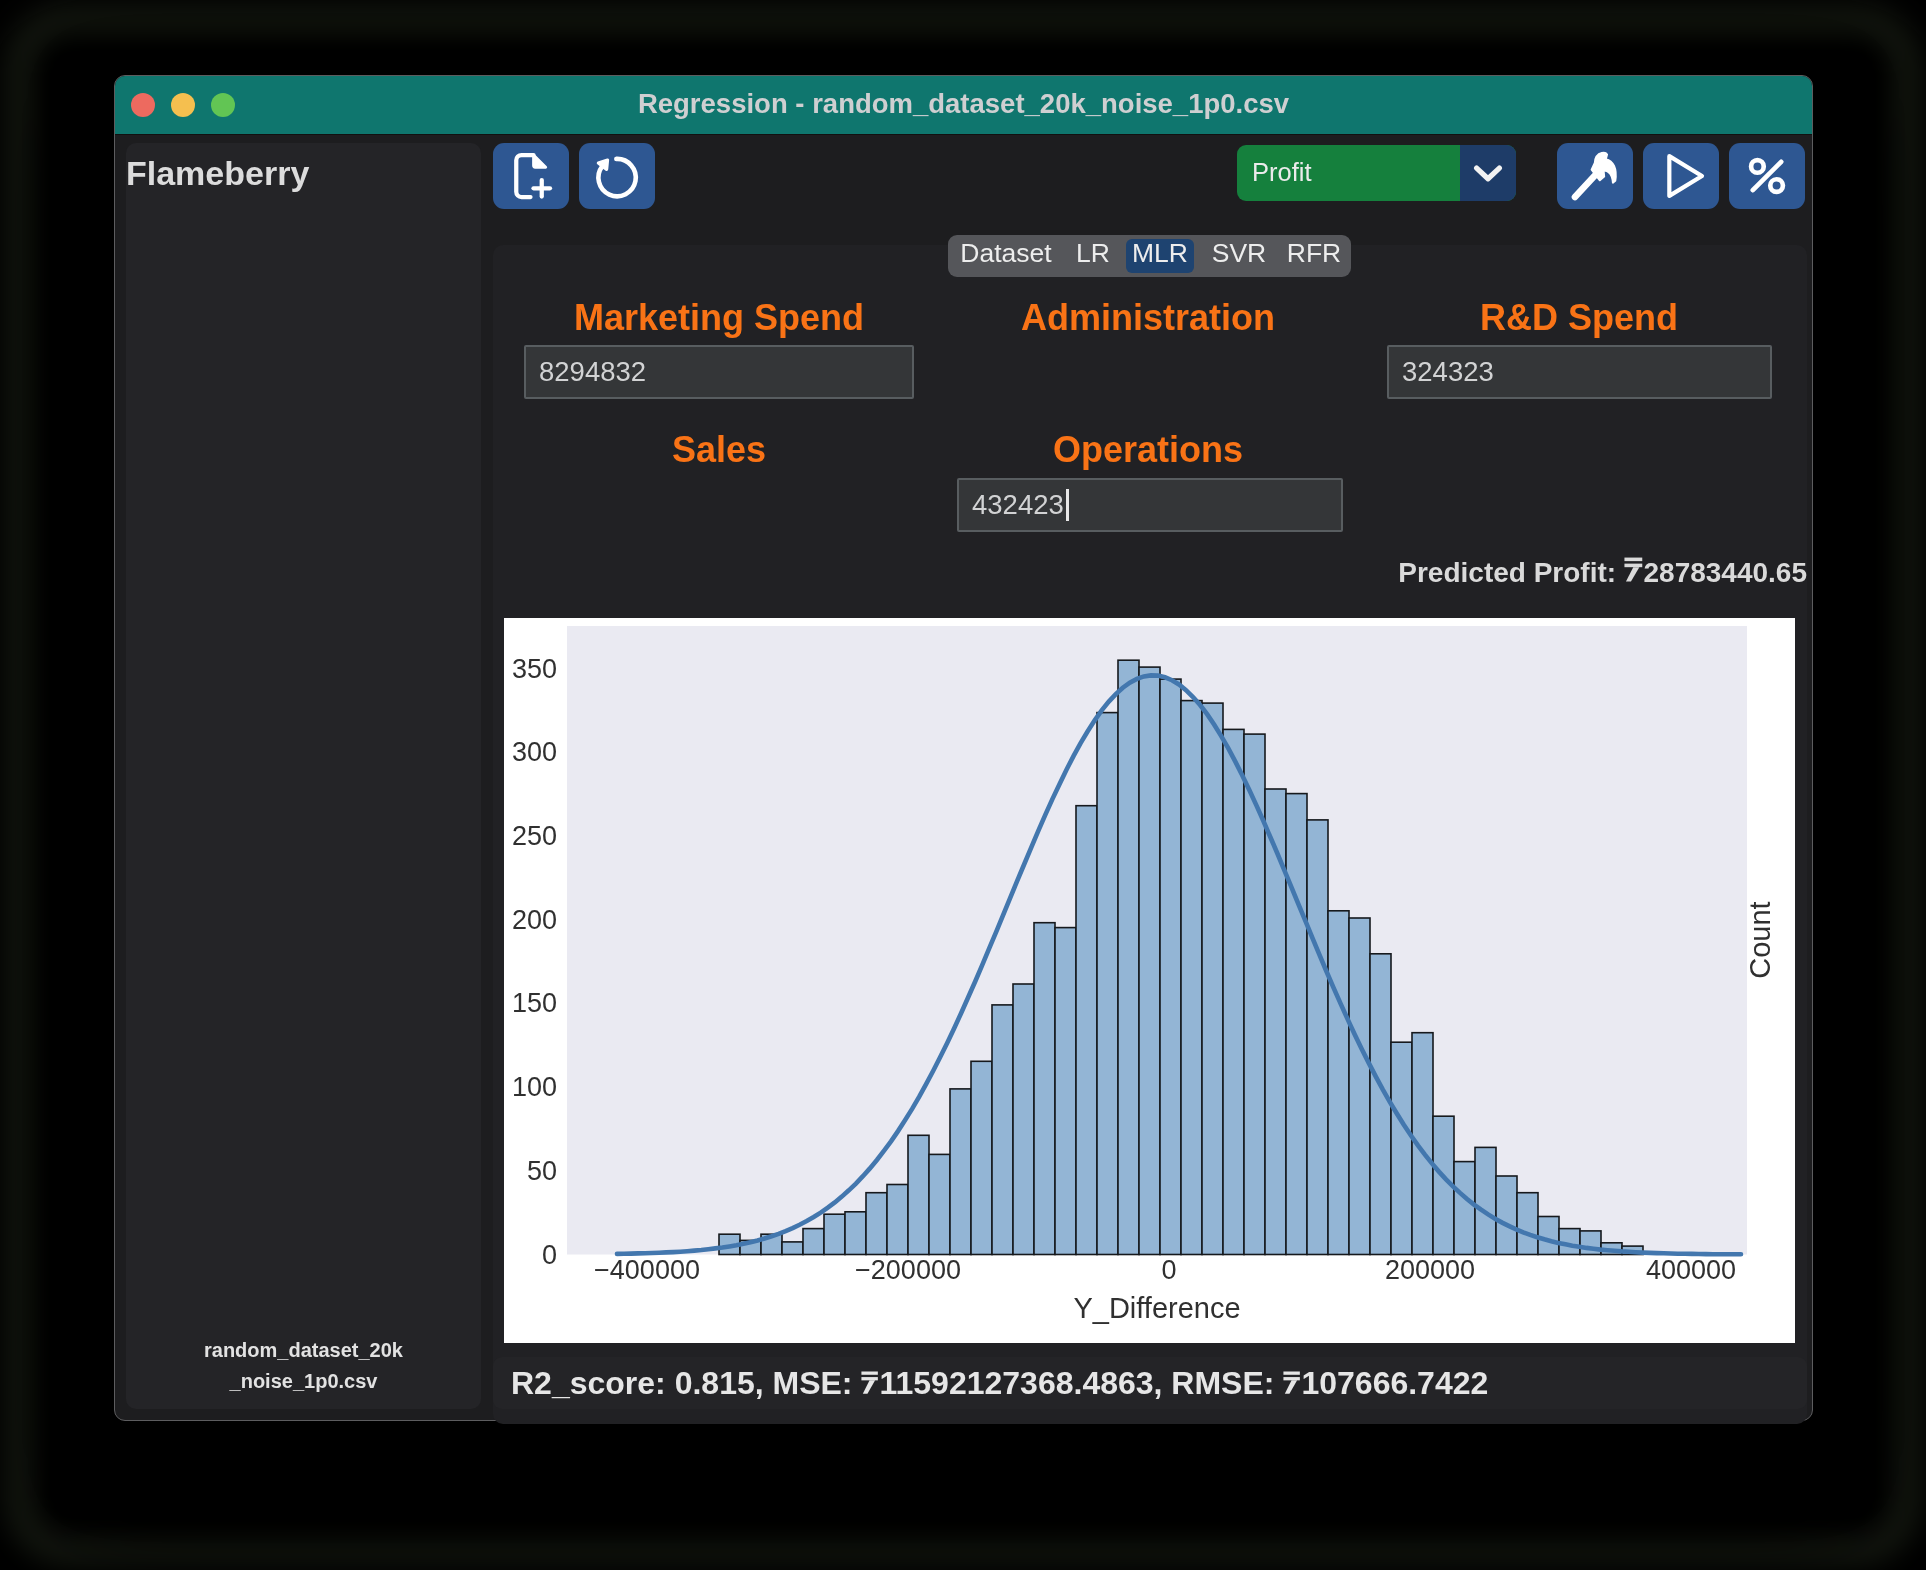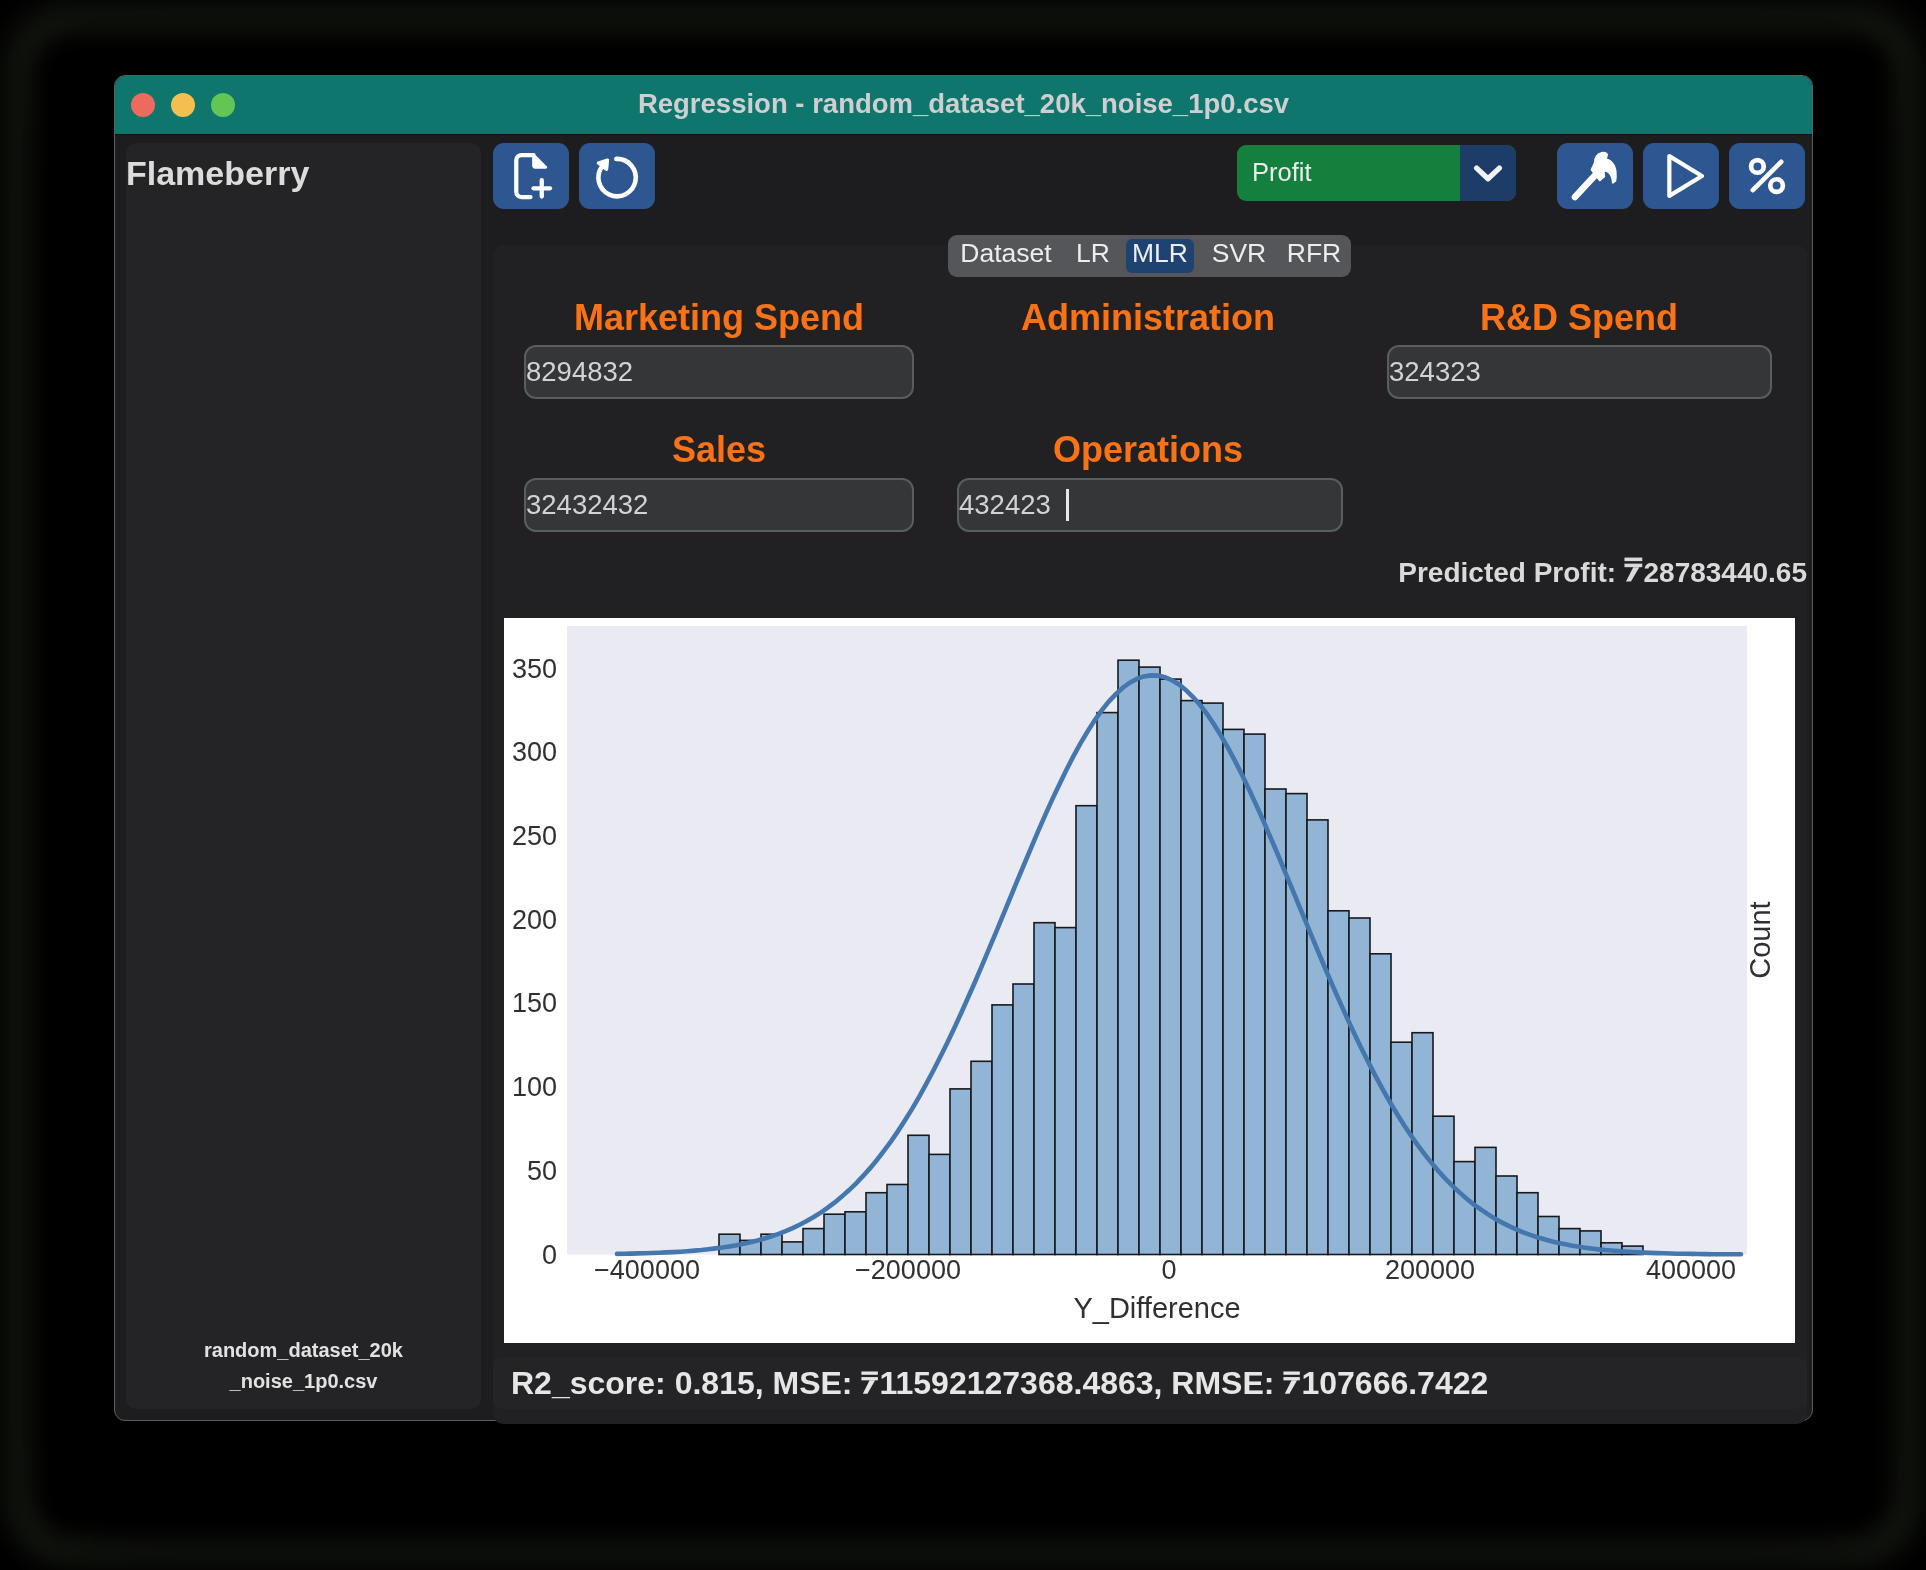--- a/index.html
+++ b/index.html
@@ -13,21 +13,21 @@
 #title{width:100%;text-align:center;top:12px;font-size:27.5px;font-weight:bold;color:#cfcfd1}
 #sbar{left:11px;top:67px;width:355px;height:1266px;background:#242427;border-radius:10px}
 #flame{left:11px;top:78px;width:355px;font-size:34px;font-weight:bold;color:#dcdcdc}
 #fname{left:11px;top:1259px;width:355px;text-align:center;font-size:20px;font-weight:bold;color:#e2e2e2;line-height:31px}
 .btn{background:#2e5792;border-radius:11px;display:flex;align-items:center;justify-content:center;width:76px;height:66px;top:67px}
 #tabpanel{left:378px;top:169px;width:1314px;height:1179px;background:#212124;border-radius:10px}
 #seg{left:833px;top:159px;width:403px;height:42px;background:#55565a;border-radius:9px}
 #mlrchip{left:1011px;top:163px;width:68px;height:34px;background:#1e4370;border-radius:6px}
 .tabt{top:162px;font-size:26.5px;color:#ededed;transform:translateX(-50%)}
 .flab{font-size:36px;font-weight:bold;color:#f97316;transform:translateX(-50%)}
-.fld{height:54px;background:#343638;border:2.5px solid #585d60;border-radius:12px;font-size:27.5px;color:#d2d3d4;line-height:49px;}
+.fld{height:54px;background:#343638;border:2.5px solid #585d60;border-radius:2px;font-size:27.5px;color:#d2d3d4;line-height:49px;padding-left:13px}
 #pred{left:378px;top:481px;width:1314px;text-align:right;font-size:28px;font-weight:bold;color:#dadada}
 #fig{left:389px;top:542px;width:1291px;height:725px;background:#fff}
 #r2p{left:378px;top:1281px;width:1314px;height:52px;background:#242427;border-radius:9px}
 #r2t{left:396px;top:1289px;font-size:32px;font-weight:bold;color:#e6e6e6}
 .caret{width:2.5px;height:32px;background:#e8e8e8;top:9px}
 </style></head>
 <body>
 <div id="ring"></div>
 <div id="win">
  <div class="a" id="tbar">
@@ -89,21 +89,20 @@
  <span class="a tabt" style="left:1045px">MLR</span>
  <span class="a tabt" style="left:1124px">SVR</span>
  <span class="a tabt" style="left:1199px">RFR</span>
  <span class="a flab" style="left:604px;top:221px">Marketing Spend</span>
  <span class="a flab" style="left:1033px;top:221px">Administration</span>
  <span class="a flab" style="left:1464px;top:221px">R&amp;D Spend</span>
  <div class="a fld" style="left:409px;top:269px;width:390px">8294832</div>
  <div class="a fld" style="left:1272px;top:269px;width:385px">324323</div>
  <span class="a flab" style="left:604px;top:353px">Sales</span>
  <span class="a flab" style="left:1033px;top:353px">Operations</span>
- <div class="a fld" style="left:409px;top:402px;width:390px">32432432</div>
  <div class="a fld" style="left:842px;top:402px;width:386px">432423<div class="a caret" style="left:107px"></div></div>
  <div class="a" id="pred">Predicted Profit: <svg style="height:25px;width:19.6px;vertical-align:0px;position:static;display:inline-block" viewBox="0 0 22 28">
         <g fill="#dadada">
           <rect x="0.5" y="0.6" width="20" height="4.0"></rect>
           <rect x="0.5" y="7.4" width="20" height="4.0"></rect>
           <path d="M17.2 11.4 L10.4 11.4 L2.2 27.6 L7.8 27.6 Z"></path>
         </g>
       </svg>28783440.65</div>
  <div class="a" id="fig">
       <svg width="1291" height="725" viewBox="0 0 1291 725" style="display:block">

